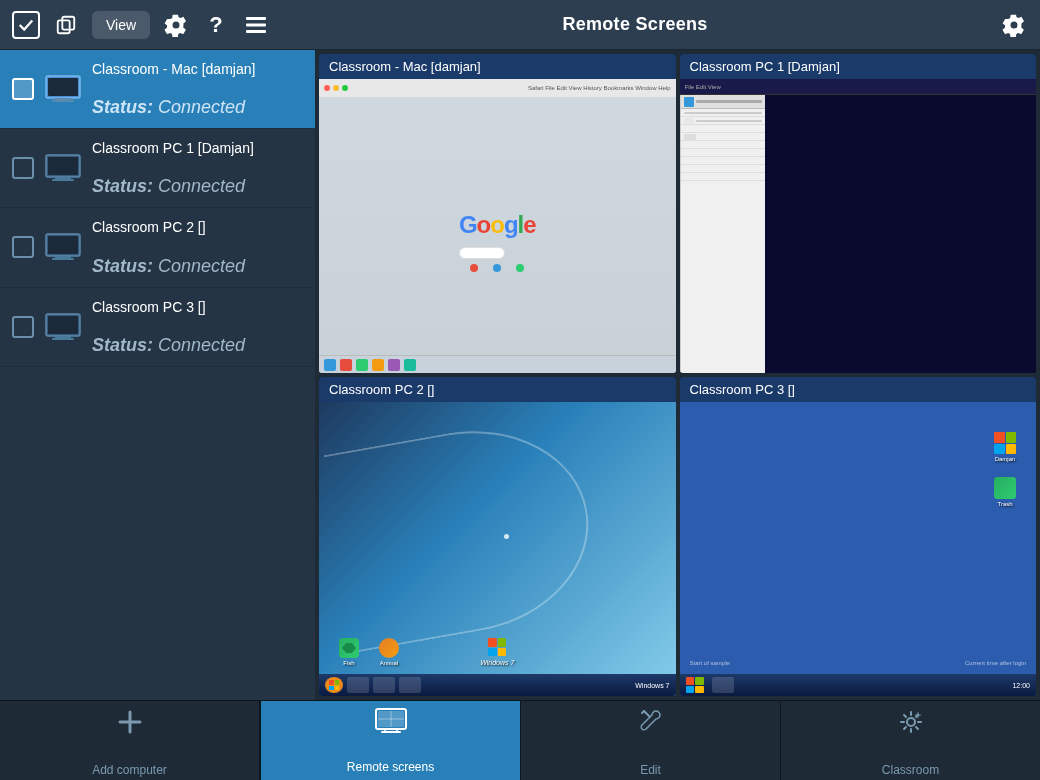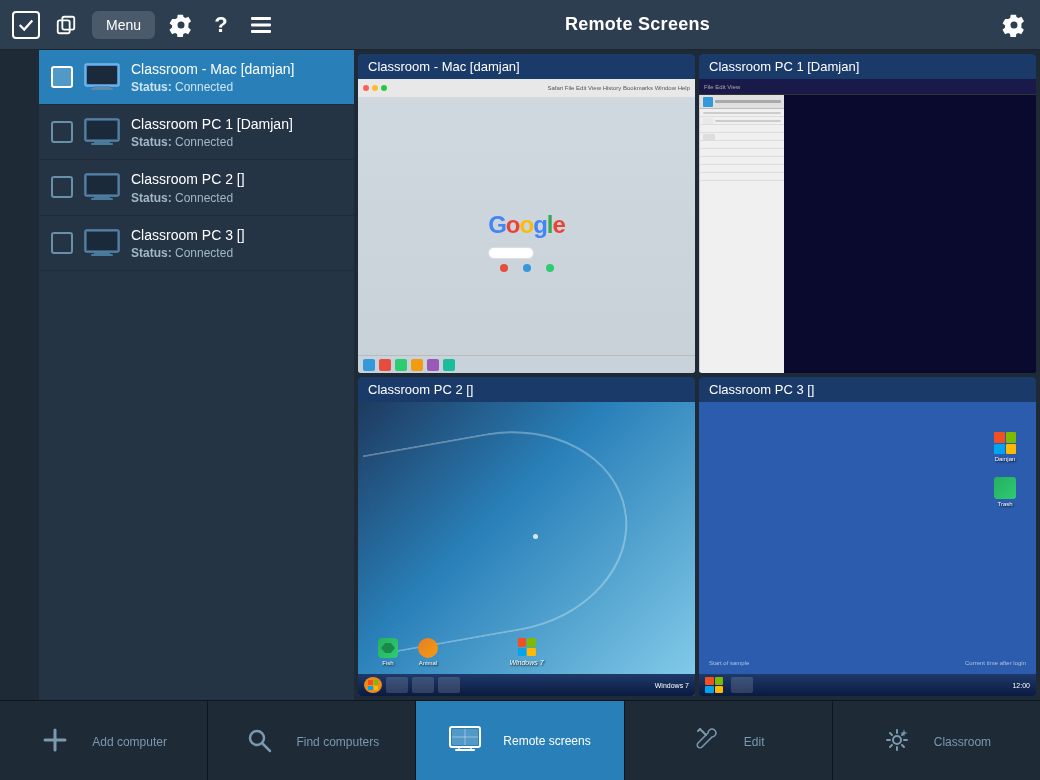--- a/index.html
+++ b/index.html
@@ -77,21 +77,20 @@
     .header-right {
       display: flex;
       align-items: center;
     }
 
     
     .main-content {
       display: flex;
       flex: 1;
       overflow: hidden;
-      padding-left: 39px;
     }
 
     
     .sidebar {
       width: 315px;
       background: #253444;
       flex-shrink: 0;
       overflow-y: auto;
     }
     .sidebar-item {
@@ -133,22 +132,23 @@
       flex: 1;
     }
     .sidebar-name {
       color: #fff;
       font-size: 14px;
       font-weight: 500;
       line-height: 1.3;
     }
     .sidebar-status {
       color: #a0b8c8;
-      font-size: 12px;
-      margin-top: 2px;
+      font-size: 18px;
+      margin-top: 19px;
+      font-style: italic;
     }
     .sidebar-item.active .sidebar-status {
       color: #cce4f5;
     }
     .sidebar-status strong {
       font-weight: 600;
     }
 
     
     .screen-grid {
@@ -446,21 +446,21 @@
     .bottom-nav {
       height: 80px;
       background: #1e2a35;
       display: flex;
       border-top: 1px solid #0d1520;
       flex-shrink: 0;
     }
     .nav-item {
       flex: 1;
       display: flex;
-      flex-direction: row;
+      flex-direction: column;
       align-items: center;
       justify-content: center;
       gap: 22px;
       cursor: pointer;
       color: #7a9ab0;
       border-top: 2px solid transparent;
       position: relative;
     }
     .nav-item.active {
       color: #fff;
@@ -498,21 +498,21 @@
       <svg viewBox="0 0 20 20">
         <polyline points="3,10 8,15 17,5" stroke="#fff" stroke-width="2.5" fill="none"></polyline>
       </svg>
     </div>
     <div class="header-duplicate">
       <svg viewBox="0 0 24 24">
         <rect x="3" y="7" width="13" height="14" rx="2" fill="none" stroke="#fff" stroke-width="2"></rect>
         <rect x="8" y="3" width="13" height="14" rx="2" fill="none" stroke="#fff" stroke-width="2"></rect>
       </svg>
     </div>
-    <button class="menu-btn">Menu</button>
+    <button class="menu-btn">View</button>
     <div class="header-icon">
       <svg class="gear-svg" viewBox="0 0 24 24">
         <path d="M12 15.5A3.5 3.5 0 0 1 8.5 12 3.5 3.5 0 0 1 12 8.5a3.5 3.5 0 0 1 3.5 3.5 3.5 3.5 0 0 1-3.5 3.5m7.43-2.92c.04-.34.07-.69.07-1.08s-.03-.74-.07-1.08l2.32-1.81c.21-.16.27-.44.14-.68l-2.2-3.8c-.13-.24-.4-.32-.64-.24l-2.73 1.1c-.57-.44-1.18-.8-1.85-1.08L14.09 2.1c-.04-.26-.27-.44-.53-.44h-4.4c-.26 0-.48.18-.52.44l-.41 2.91c-.67.28-1.28.65-1.85 1.08L3.65 5.96c-.24-.09-.51 0-.64.24l-2.2 3.8c-.13.24-.07.52.14.68l2.32 1.81C3.03 12.74 3 13.09 3 13.5s.03.74.07 1.08l-2.32 1.81c-.21.16-.27.44-.14.68l2.2 3.8c.13.24.4.32.64.24l2.73-1.1c.57.44 1.18.8 1.85 1.08l.41 2.91c.04.26.26.44.52.44h4.4c.26 0 .49-.18.53-.44l.41-2.91c.67-.28 1.28-.65 1.85-1.08l2.73 1.1c.24.08.51 0 .64-.24l2.2-3.8c.13-.24.07-.52-.14-.68l-2.32-1.81z"></path>
       </svg>
     </div>
     <div class="header-icon">
       <span style="color:#fff; font-size:22px; font-weight:700;">?</span>
     </div>
     <div class="header-icon">
       <svg viewBox="0 0 24 24" width="24" height="24" fill="#fff">
@@ -776,29 +776,20 @@
       <svg width="30" height="30" viewBox="0 0 30 30">
         <line x1="15" y1="5" x2="15" y2="25" stroke="currentColor" stroke-width="3" stroke-linecap="round"></line>
         <line x1="5" y1="15" x2="25" y2="15" stroke="currentColor" stroke-width="3" stroke-linecap="round"></line>
       </svg>
     </div>
     <div class="nav-label">Add computer</div>
   </div>
 
   <div class="nav-divider"></div>
 
-  <div class="nav-item">
-    <div class="nav-icon" style="color:#7a9ab0;">
-      <svg width="30" height="30" viewBox="0 0 30 30">
-        <circle cx="13" cy="13" r="7" stroke="currentColor" stroke-width="2.5" fill="none"></circle>
-        <line x1="19" y1="19" x2="26" y2="26" stroke="currentColor" stroke-width="2.5" stroke-linecap="round"></line>
-      </svg>
-    </div>
-    <div class="nav-label">Find computers</div>
-  </div>
 
   <div class="nav-divider"></div>
 
   <div class="nav-item active">
     <div class="nav-icon">
       <svg width="32" height="26" viewBox="0 0 32 26" fill="none">
         <rect x="1" y="1" width="30" height="20" rx="2" stroke="#fff" stroke-width="2" fill="none"></rect>
         <rect x="3" y="3" width="26" height="16" rx="1" fill="rgba(255,255,255,0.2)"></rect>
         <line x1="10" y1="21" x2="10" y2="24" stroke="#fff" stroke-width="1.5"></line>
         <line x1="22" y1="21" x2="22" y2="24" stroke="#fff" stroke-width="1.5"></line>

